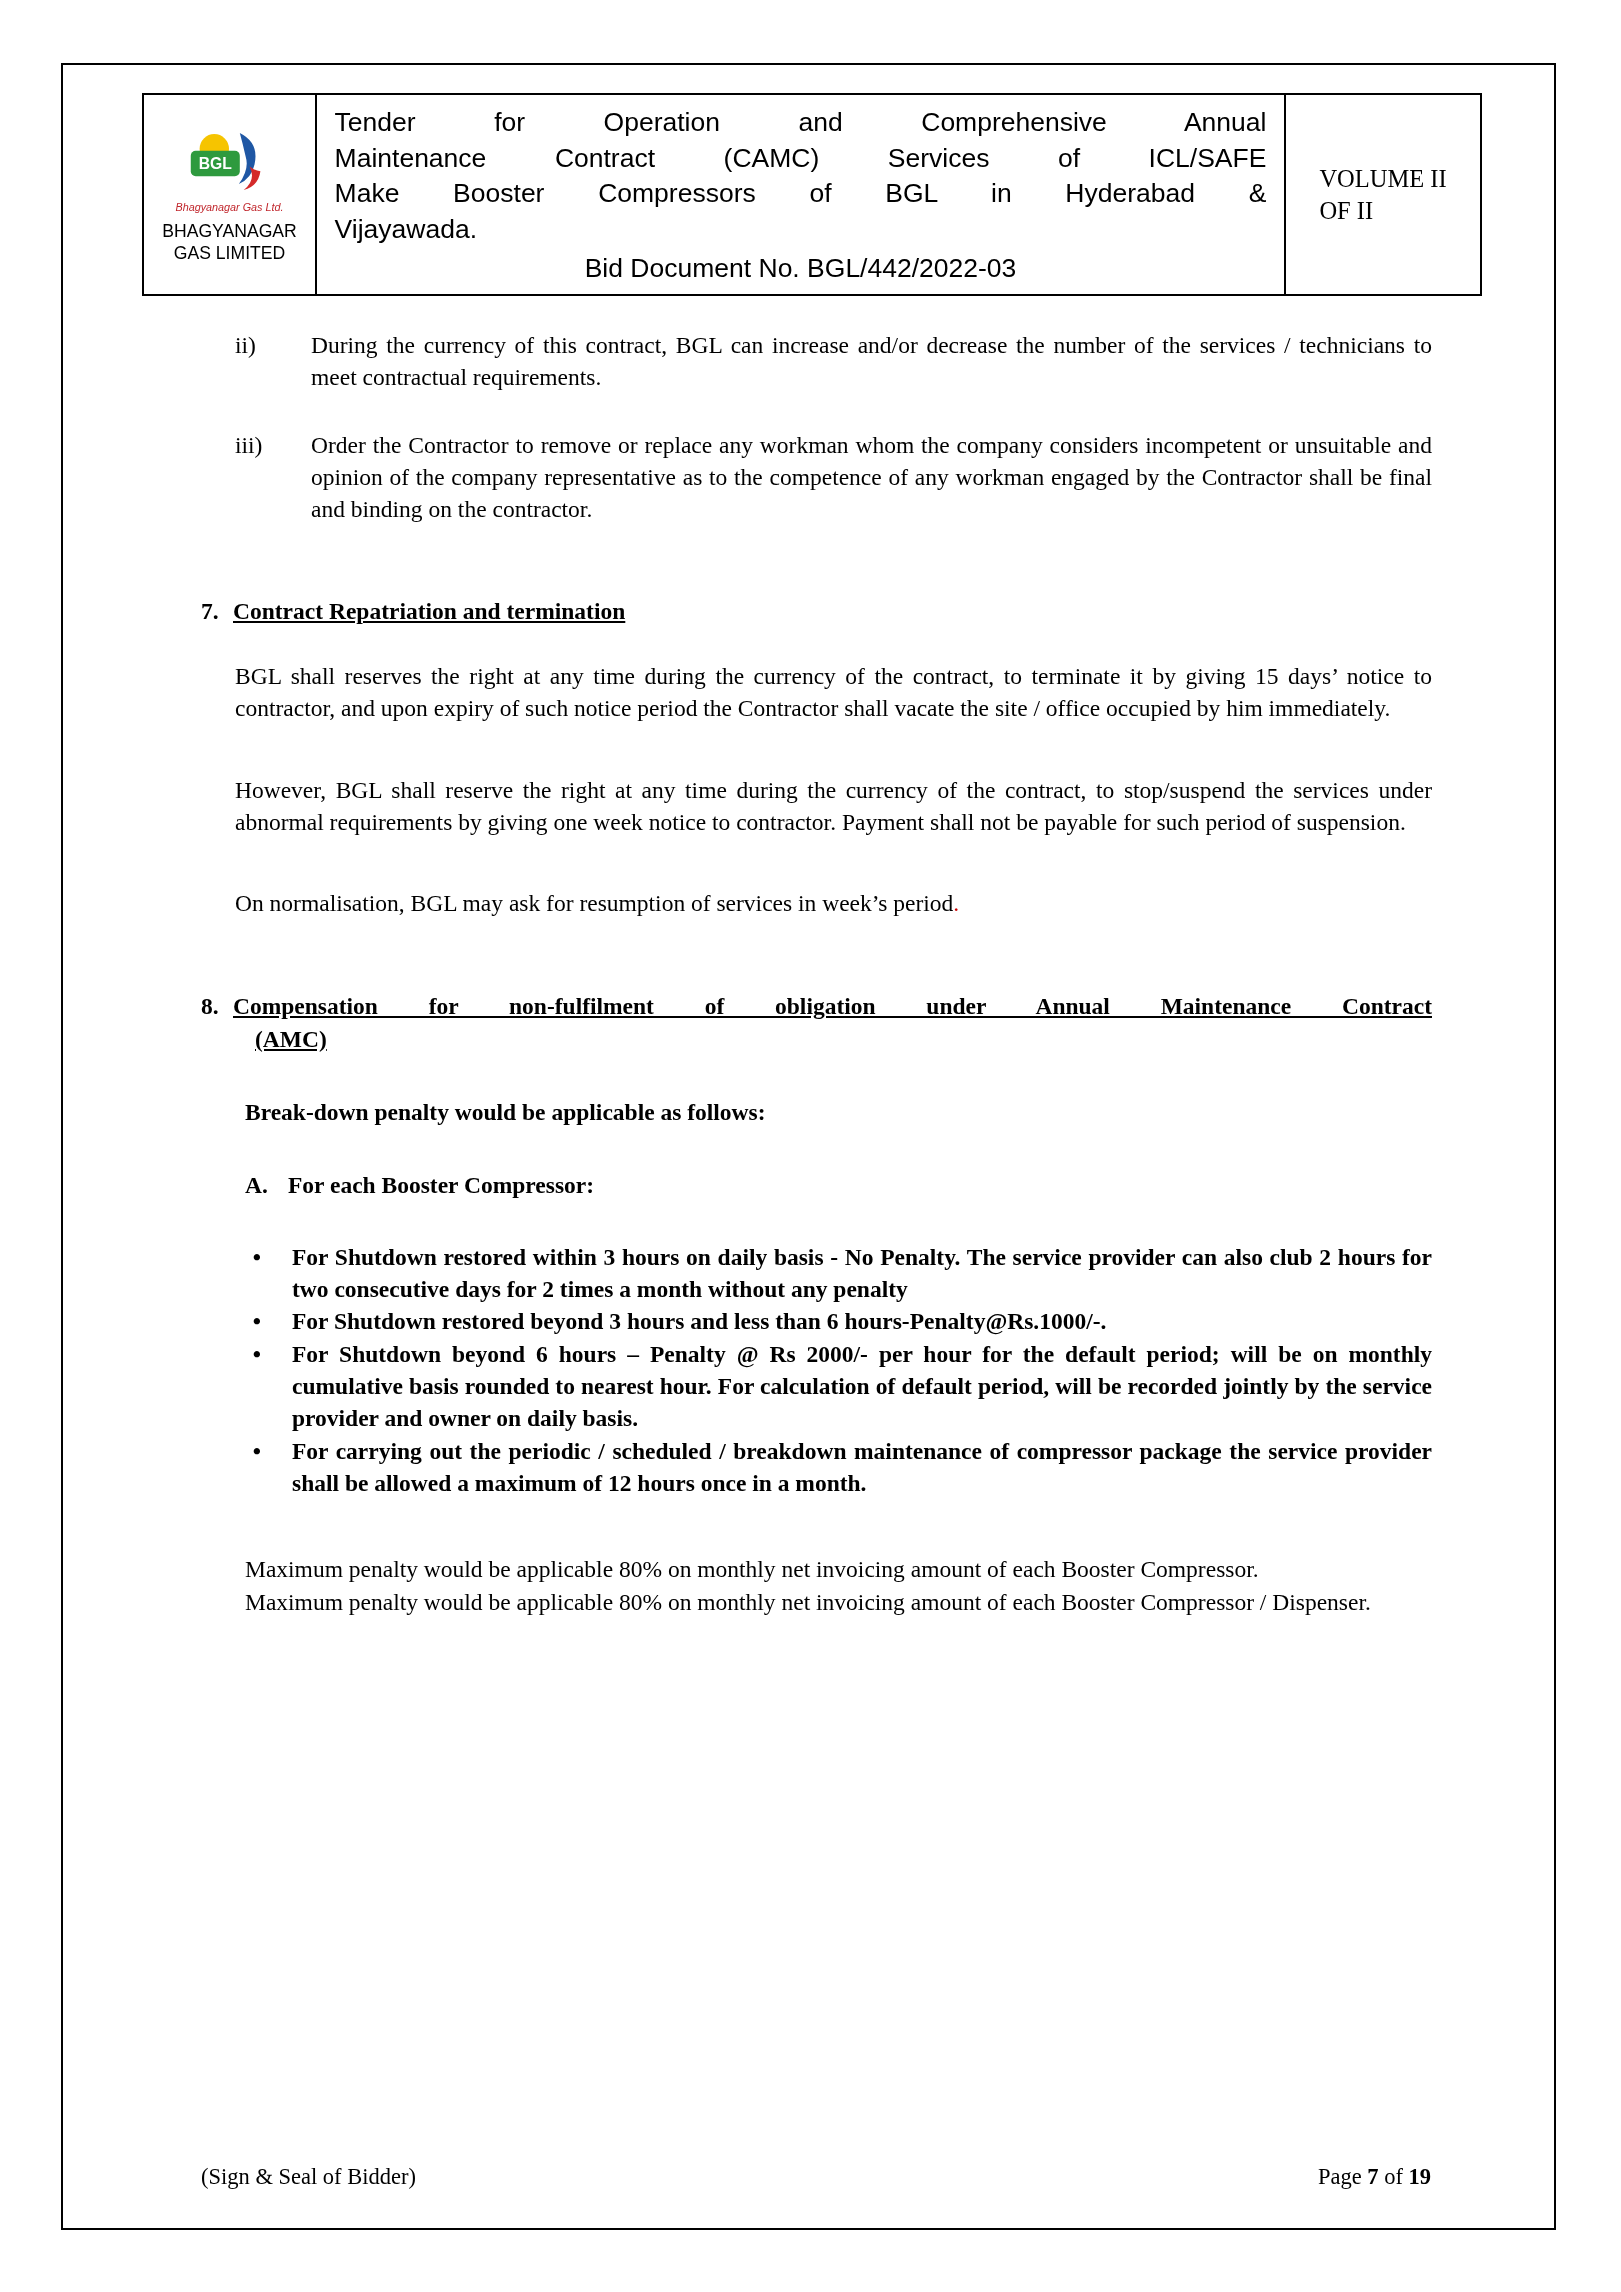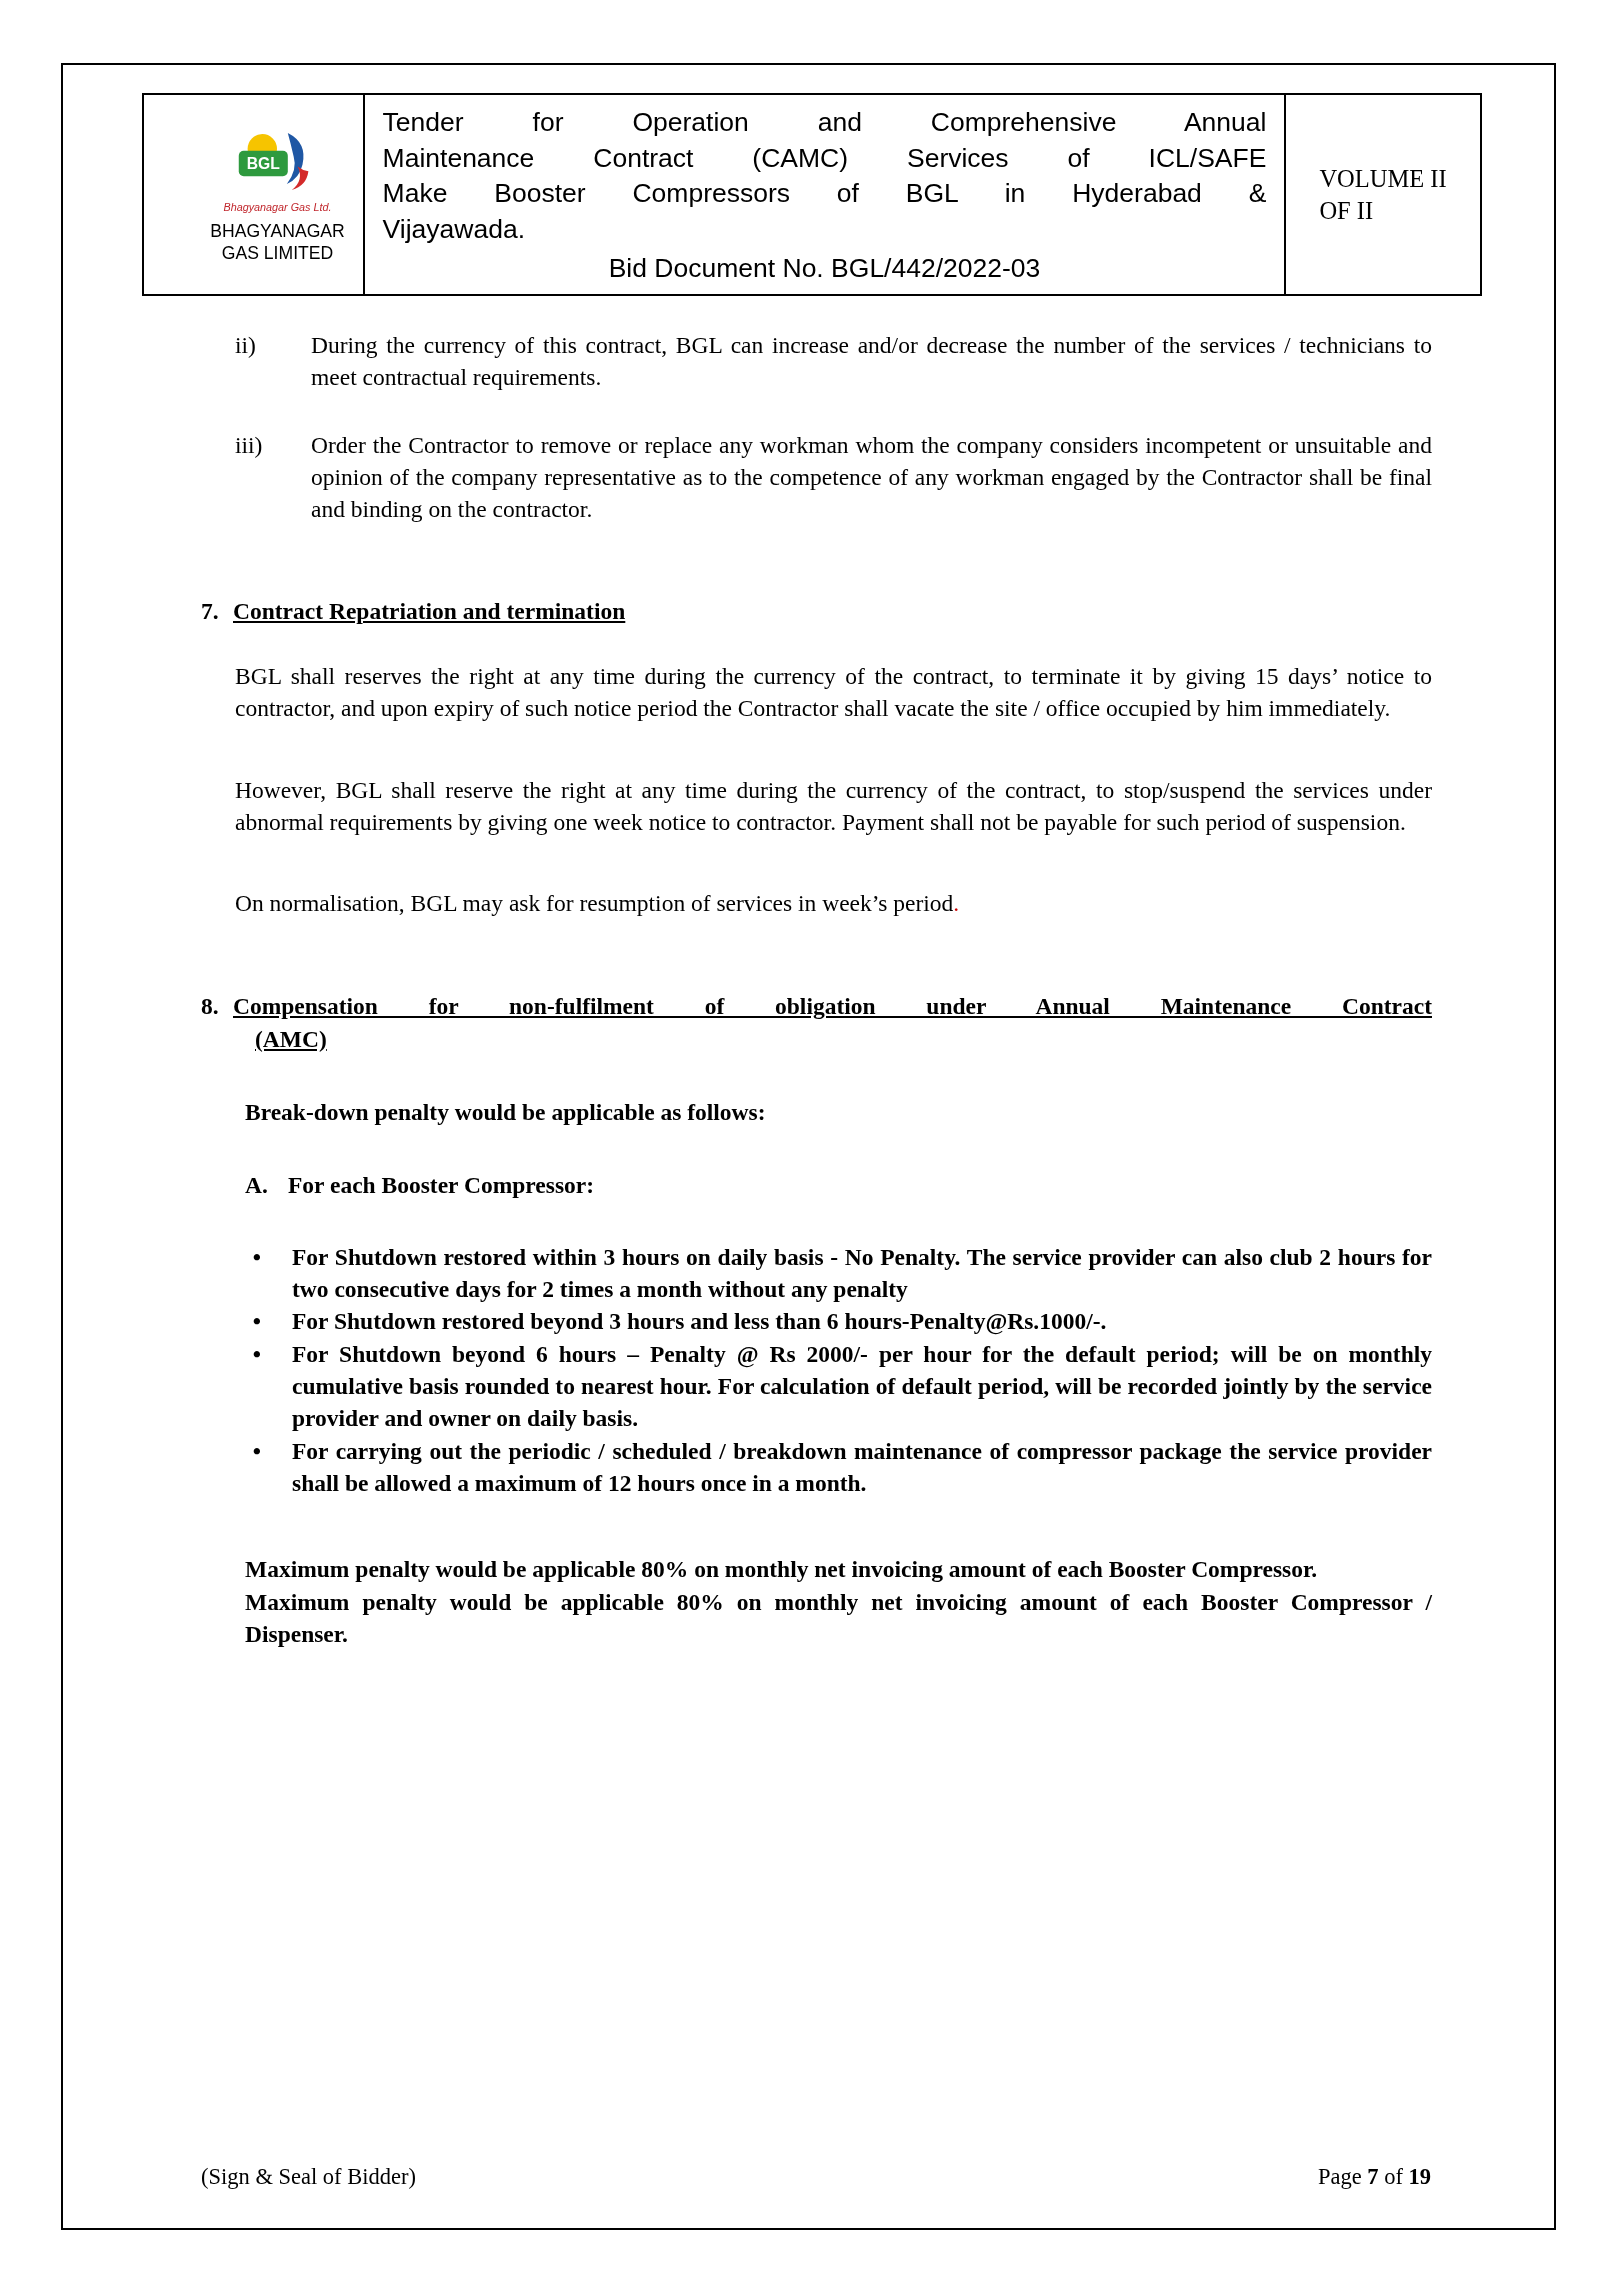--- a/index.html
+++ b/index.html
@@ -32,21 +32,20 @@
   .cell-logo {
     width: 173px;
     flex: none;
     border-right: 2px solid #000000;
     padding: 7.8px 3.9px 5.9px;
     display: flex;
     flex-direction: column;
     align-items: center;
     justify-content: center;
     text-align: center;
-    margin-left: 48px;
   }
   .logo-caption {
     font-family: "Liberation Sans", sans-serif;
     font-size: 10.8px;
     color: #c1272d;
     margin-top: 1px;
     font-style: italic;
   }
   .org-name {
     font-family: "Liberation Sans", sans-serif;
@@ -118,21 +117,21 @@
     font-weight: bold;
     text-align: justify;
   }
   .bullets li::before {
     content: "\2022";
     position: absolute;
     left: 7.8px;
     top: 0;
   }
 
-  .maxp { margin-left: 44px; font-weight: bold; text-align: justify; }
+  .maxp { margin-left: 44px; font-weight: normal; text-align: justify; }
   .maxp.first { margin-top: 54px; }
 
   
   .footer {
     position: absolute;
     left: 201px; right: 190px; top: 2164px;
     display: flex;
     justify-content: space-between;
     font-size: 22.5px;
   }

